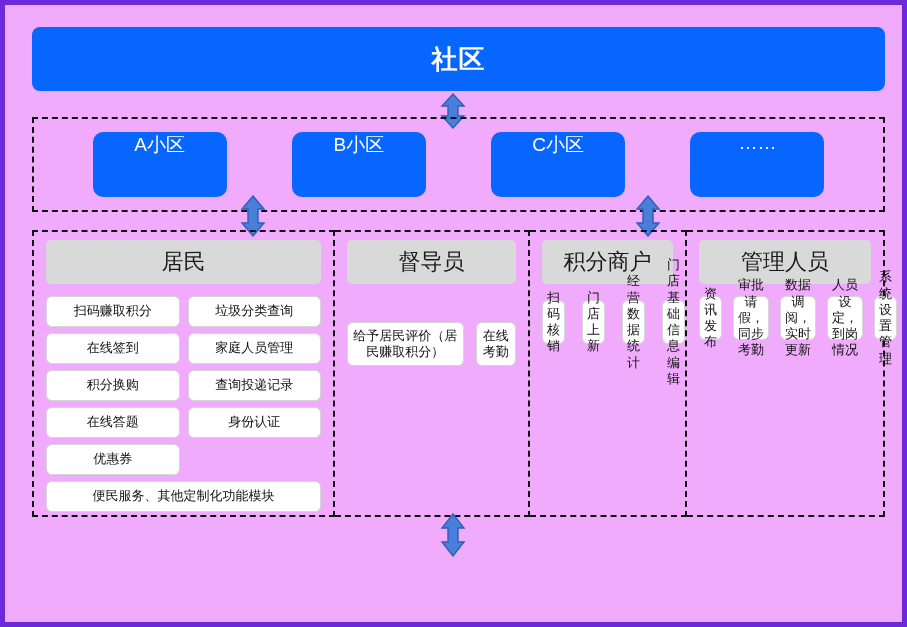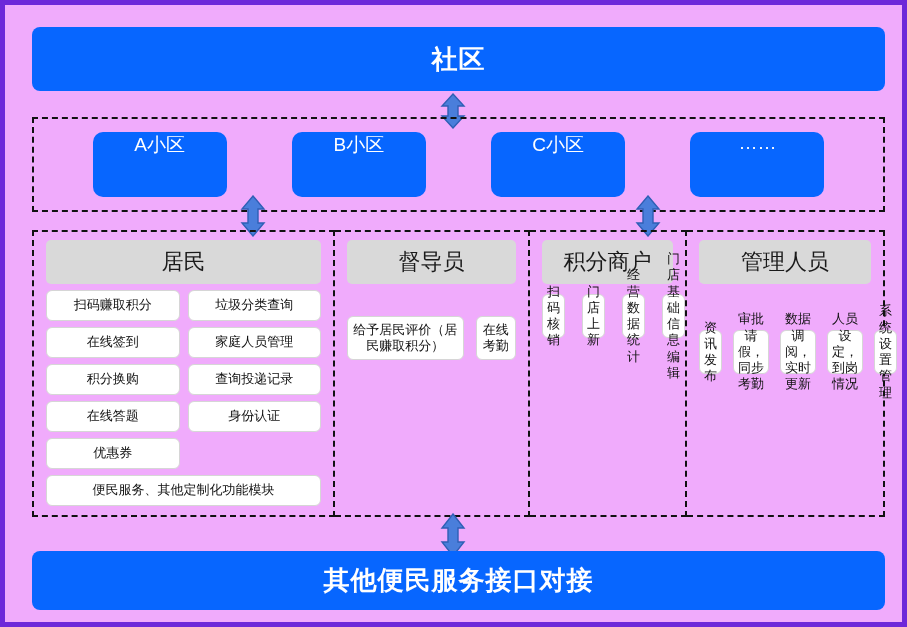--- a/index.html
+++ b/index.html
@@ -57,32 +57,32 @@
   .role-col {
     border: 2.5px dashed #111111;
     box-sizing: border-box;
     padding: 8px 12px 10px 12px;
     display: flex;
     flex-direction: column;
   }
   .role-col.c1 { width: 303px; }
   .role-col.c2 { width: 195px; border-left: none; }
   .role-col.c3 { width: 157px; border-left: none; }
-  .role-col.c4 { width: 198px; border-left: none; gap: 40px; }
+  .role-col.c4 { width: 198px; border-left: none; }
 
   .role-title {
     background: #D9D9D9;
     border-radius: 5px;
     height: 44px;
     display: flex;
     align-items: center;
     justify-content: center;
     font-size: 22px;
     color: #1a1a1a;
-    margin-bottom: 4px;
+    margin-bottom: 10px;
     flex: none;
   }
 
   
   #estates-box .estates-inner {
     position: absolute;
     inset: 0;
     display: flex;
     align-items: center;
     justify-content: space-around;
@@ -290,17 +290,14 @@
       </div>
     </div>
   </div>
 
   <div class="arrow" style="left:435px; top:508px; height:44px;">
     <svg viewBox="0 0 26 44" preserveAspectRatio="none">
       <polygon points="13,1 24,15 18,15 18,29 24,29 13,43 2,29 8,29 8,15 2,15" fill="#4A7EDB" stroke="#2F5FB5" stroke-width="1.4"></polygon>
     </svg>
   </div>
 
-  <div id="bottom-bar" class="blue-bar">
-    <span>其他便民服务接口对接</span>
-  </div>
 
 </div>
 
 </body></html>

